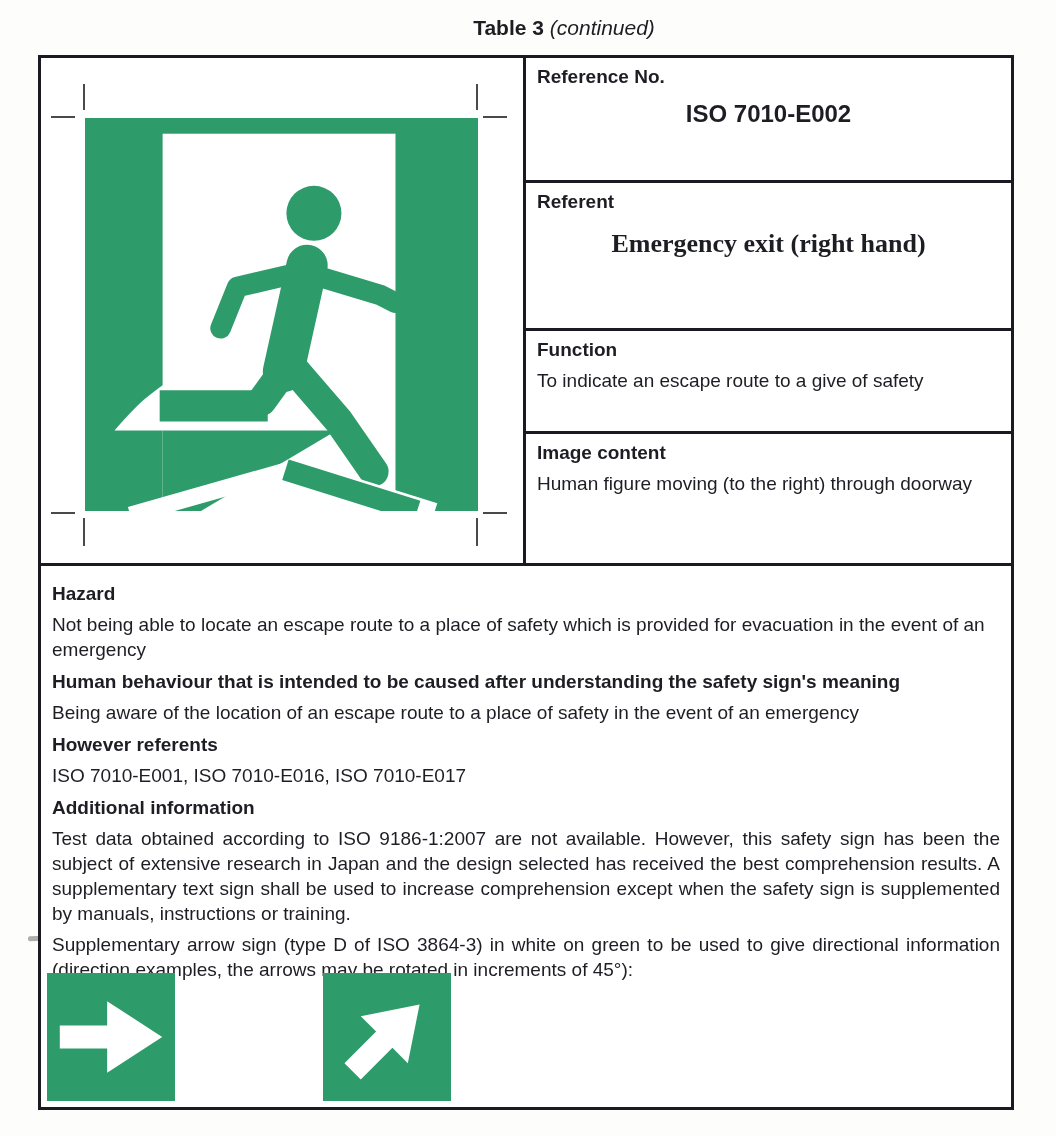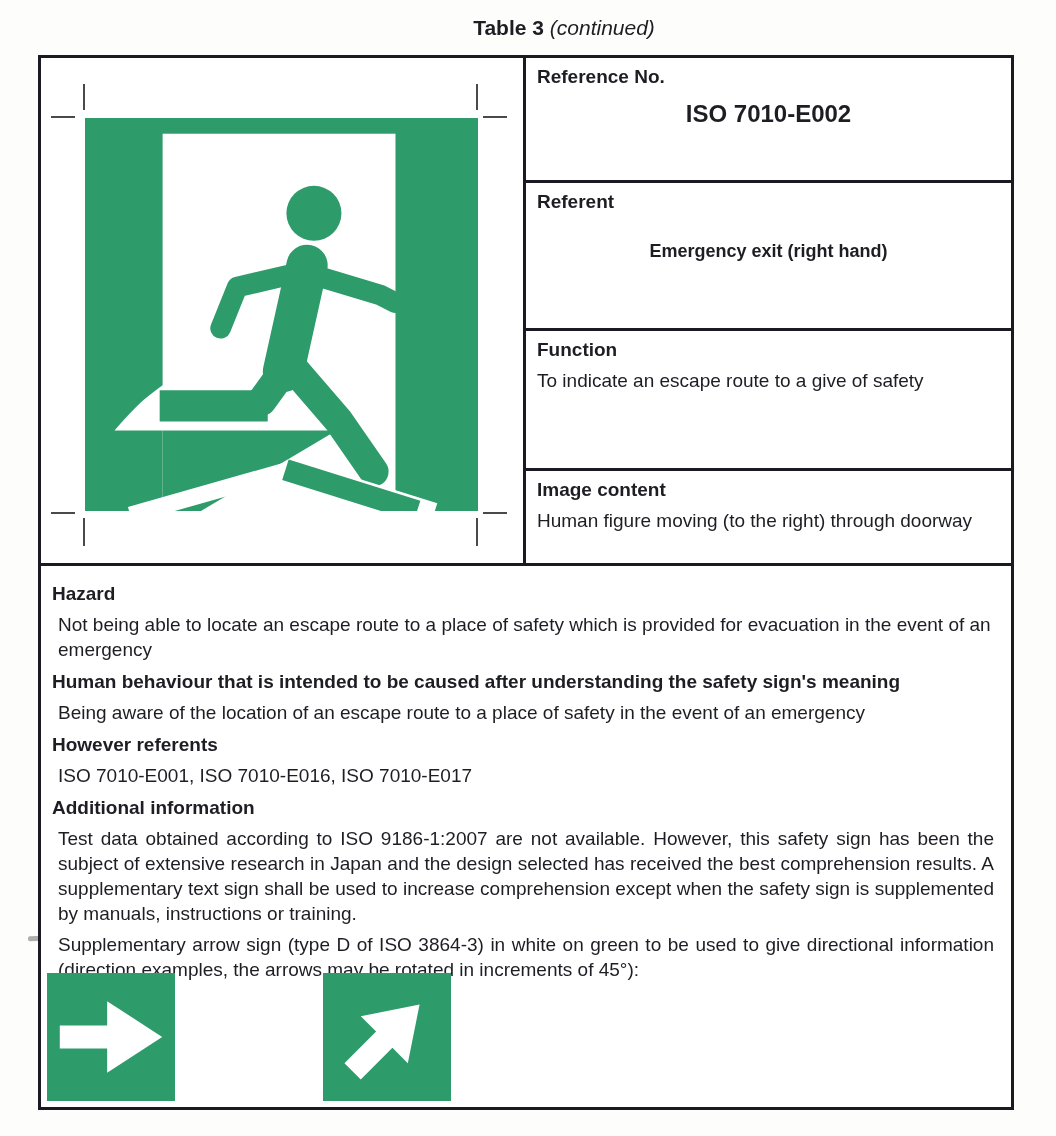--- a/index.html
+++ b/index.html
@@ -28,26 +28,26 @@
   .sign-cell{
     width:485px;flex:0 0 auto;position:relative;
     border-right:3px solid var(--table_border,#1a1a22);
     box-sizing:border-box;background:#fff;
   }
   .info-col{flex:1 1 auto;display:flex;flex-direction:column;}
   .info-cell{box-sizing:border-box;padding:8px 11px;overflow:hidden;}
   .info-cell + .info-cell{border-top:3px solid var(--table_border,#1a1a22);}
   .cell-ref{height:122px;flex:0 0 auto;border-radius:17px;}
   .cell-referent{height:148px;flex:0 0 auto;}
-  .cell-function{height:140px;flex:0 0 auto;}
+  .cell-function{height:103px;flex:0 0 auto;}
   .cell-image{flex:1 1 auto;}
   .cell-label{font-weight:bold;font-size:19px;}
   .cell-value-center{font-weight:bold;text-align:center;}
   .ref-value{font-size:24px;margin-top:12px;}
-  .referent-value{font-size:18px;margin-top:28px;}
+  .referent-value{font-size:26px;margin-top:16px;font-family:Liberation Serif, serif;}
   .cell-text{font-size:19px;margin-top:9px;}
 
   
   .sign-wrap{position:absolute;left:44px;top:60px;width:393px;height:393px;}
   .crop{position:absolute;background:var(--crop_mark,#4a4a4a);}
   .crop.v{width:2px;height:26px;}
   .crop.h{width:24px;height:2px;}
 
   .g{fill:var(--sign_green,#2E9B6B);}
   .gs{stroke:var(--sign_green,#2E9B6B);fill:none;stroke-linecap:round;stroke-linejoin:round;}
@@ -55,21 +55,21 @@
   .ws{stroke:#ffffff;fill:none;stroke-linecap:butt;}
 
   
   .details-cell{
     flex:1 1 auto;position:relative;
     border-top:3px solid var(--table_border,#1a1a22);
     box-sizing:border-box;padding:6px 11px;overflow:hidden;
     font-size:19px;line-height:25px;
   }
   .sec-h{font-weight:bold;margin:7px 0 0;}
-  .sec-p{margin:6px 6px 0;}
+  .sec-p{margin:6px 0 0;}
   .sec-p.just{text-align:justify;}
   .details-cell > :first-child{margin-top:9px;}
 
   .arrow-sign{position:absolute;bottom:6px;width:128px;height:128px;}
   .arrow-1{left:6px;}
   .arrow-2{left:282px;}
 
   .margin-smudge{
     position:absolute;left:28px;top:936px;width:17px;height:5px;
     background:var(--smudge,#9a9a9a);border-radius:2px;transform:rotate(-2deg);

